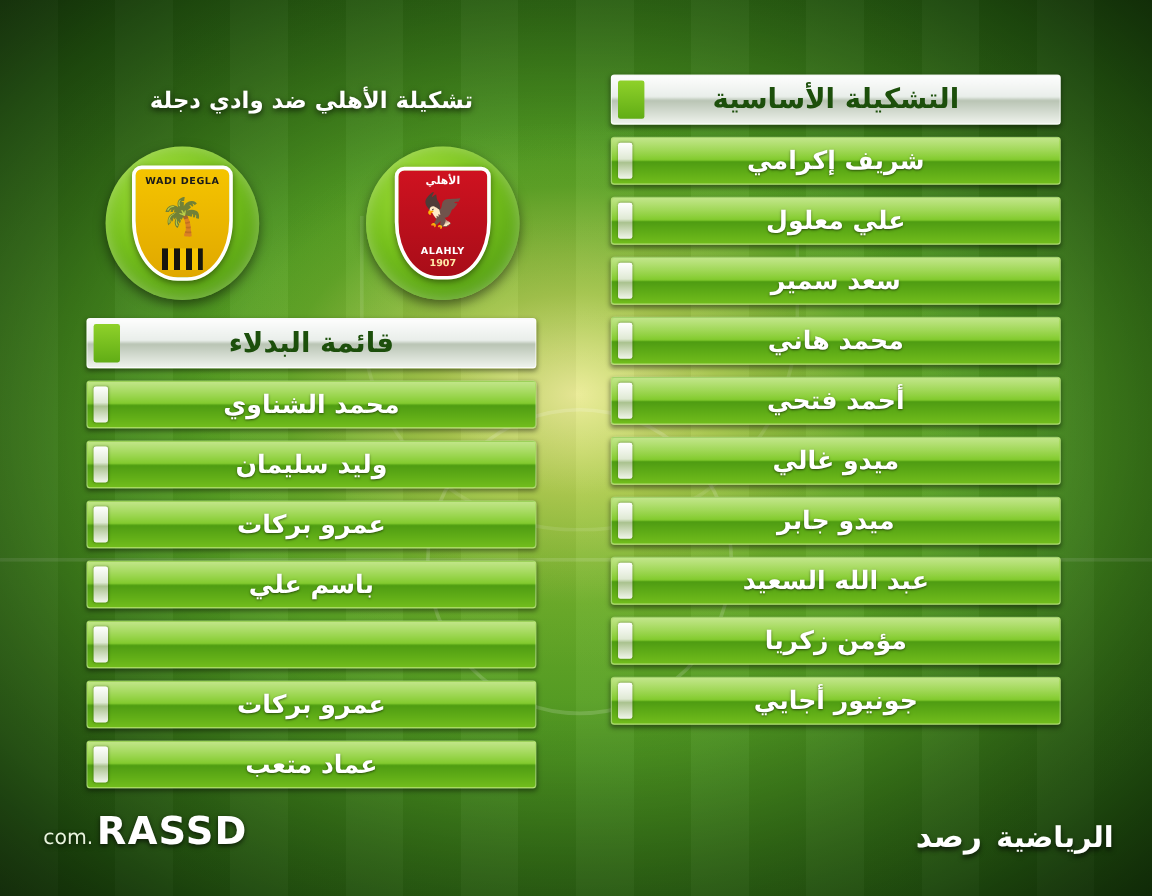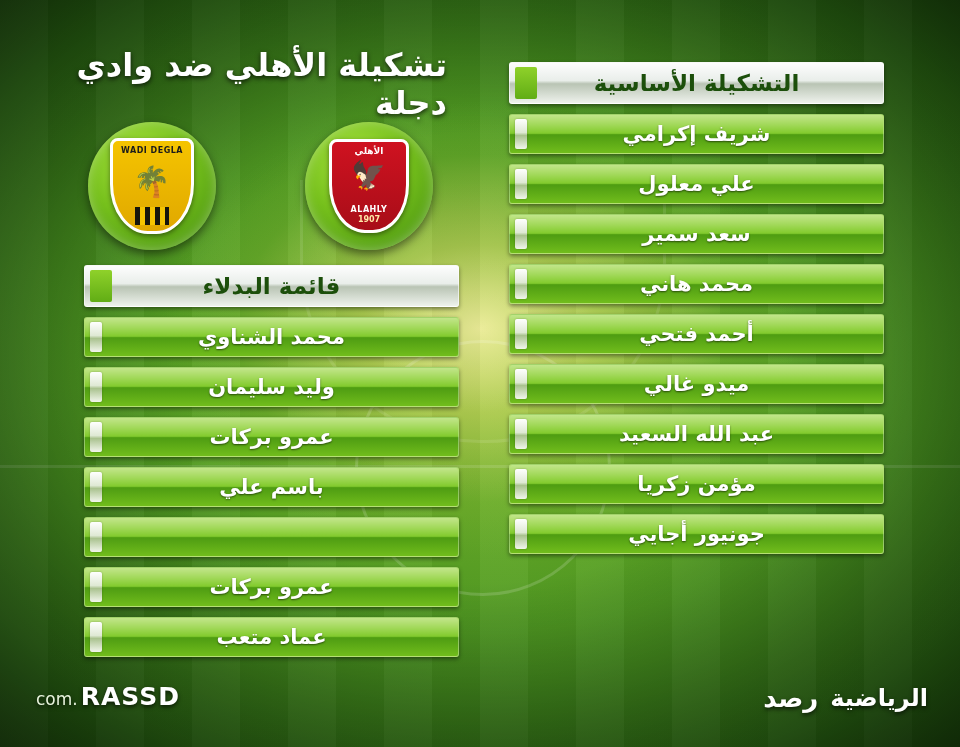--- a/index.html
+++ b/index.html
@@ -147,38 +147,38 @@
   .col-starting {
     position: absolute;
     right: 76px;
     top: 62px;
     width: 375px;
   }
   .col-starting .bar { margin-bottom: 10px; }
 
   .col-subs {
     position: absolute;
-    left: 84px;
+    left: 72px;
     top: 265px;
     width: 375px;
   }
   .col-subs .bar { margin-bottom: 10px; }
 
   
   .match-title {
     position: absolute;
     left: 72px;
     top: 62px;
     width: 375px;
     height: 44px;
     display: flex;
     align-items: center;
     justify-content: center;
     color: #ffffff;
-    font-size: 32px;
+    font-size: 19px;
     font-weight: bold;
     text-shadow: 0 2px 5px rgba(0,0,0,0.75);
     text-align: right;
   }
 
   
   .crests {
     position: absolute;
     left: 72px;
     top: 118px;
@@ -284,21 +284,21 @@
   .footer-left {
     position: absolute;
     left: 36px;
     bottom: 36px;
     display: flex;
     align-items: baseline;
     color: #ffffff;
     text-shadow: 0 2px 4px rgba(0,0,0,0.7);
   }
   .footer-left .brand {
-    font-size: 25px;
+    font-size: 32px;
     font-weight: bold;
     letter-spacing: 1px;
   }
   .footer-left .dotcom {
     font-size: 17px;
     margin-right: 3px;
     color: #e8f3dd;
   }
   .footer-right {
     position: absolute;
@@ -376,20 +376,24 @@
     <div class="bar bar-player">
       <span class="bar-tab tab-left"></span>
       <span class="bar-label">أحمد فتحي</span>
     </div>
     <div class="bar bar-player">
       <span class="bar-tab tab-left"></span>
       <span class="bar-label">ميدو غالي</span>
     </div>
     <div class="bar bar-player">
       <span class="bar-tab tab-left"></span>
+      <span class="bar-label">ميدو جابر</span>
+    </div>
+    <div class="bar bar-player">
+      <span class="bar-tab tab-left"></span>
       <span class="bar-label">عبد الله السعيد</span>
     </div>
     <div class="bar bar-player">
       <span class="bar-tab tab-left"></span>
       <span class="bar-label">مؤمن زكريا</span>
     </div>
     <div class="bar bar-player">
       <span class="bar-tab tab-left"></span>
       <span class="bar-label">جونيور أجايي</span>
     </div>

